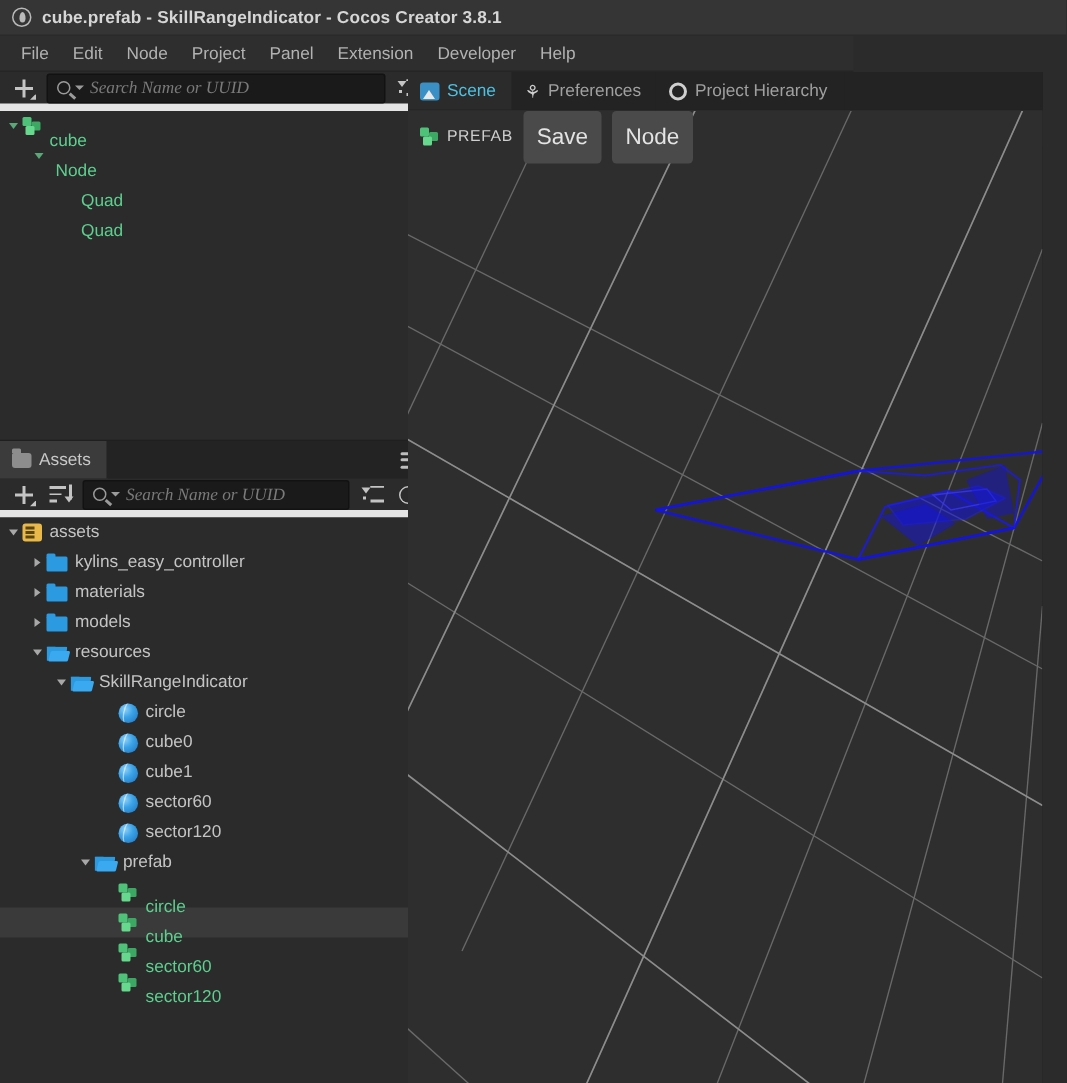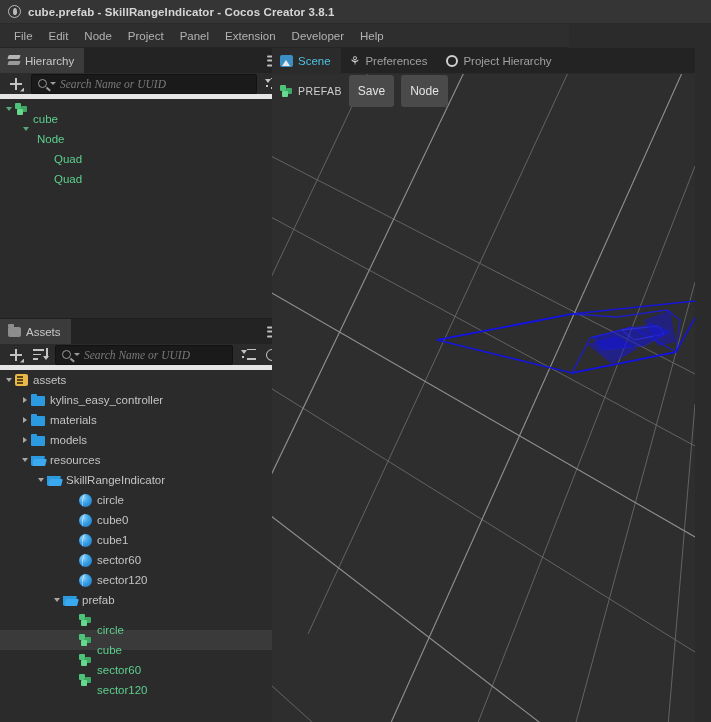--- a/index.html
+++ b/index.html
@@ -335,21 +335,21 @@
     height: 34px; width: 100%;
     display: flex; align-items: center; gap: 7px;
     padding-left: 8px; z-index: 5;
   }
   .prefab-tag {
     display: flex; align-items: center; gap: 5px;
     font-size: 10.5px; color: #cfcfcf; letter-spacing: .4px;
   }
   .prefab-btn {
     background: #4a4a4a; color: #e4e4e4;
-    font-size: 12px; border: none; border-radius: 3px;
+    font-size: 15px; border: none; border-radius: 3px;
     padding: 9px 9px; cursor: pointer;
   }
 
   
   .vscroll {
     position: absolute; right: 0; top: 0; width: 6px; height: 100%;
     background: transparent;
   }
   .vscroll i {
     position: absolute; right: 1px; width: 4px; border-radius: 2px;
@@ -373,31 +373,20 @@
   <div class="menu-item">Panel</div>
   <div class="menu-item">Extension</div>
   <div class="menu-item">Developer</div>
   <div class="menu-item">Help</div>
 </div>
 
 <div id="workspace">
 
   <div id="left-col">
 
-    <div class="panel-tabbar">
-      <div class="panel-tab">
-        <span class="ico ico-layers"></span>
-        <span>Hierarchy</span>
-      </div>
-      <div class="hamburger">
-          <i></i>
-          <i></i>
-          <i></i>
-        </div>
-    </div>
 
     <div class="search-bar">
       <div class="tb-btn">
           <span class="plus-ico">
             <i></i>
           </span>
         </div>
       <div class="search-input-wrap">
         <span class="mag"></span>
         <span class="mag-caret"></span>

